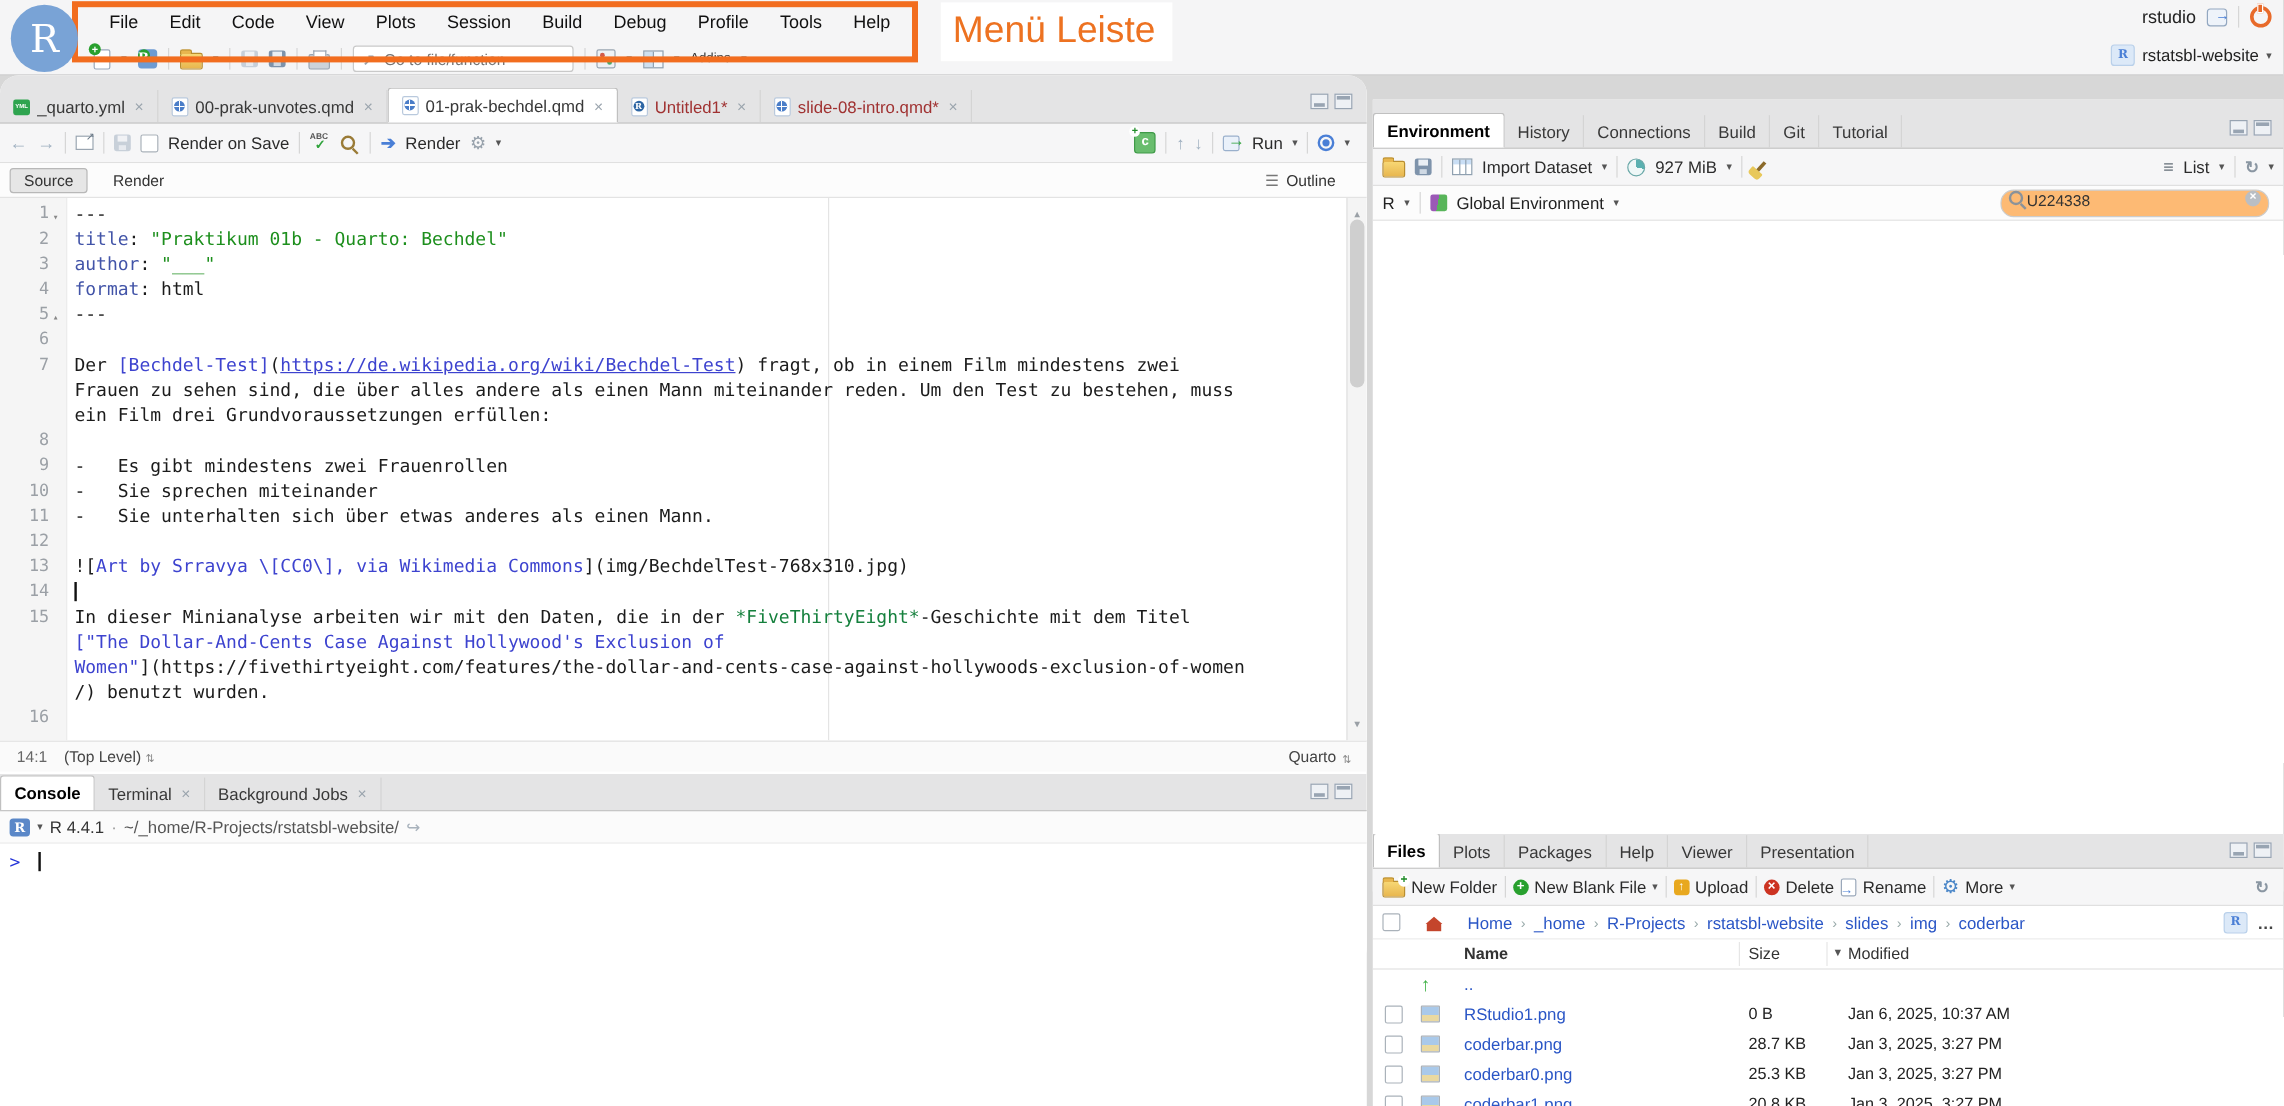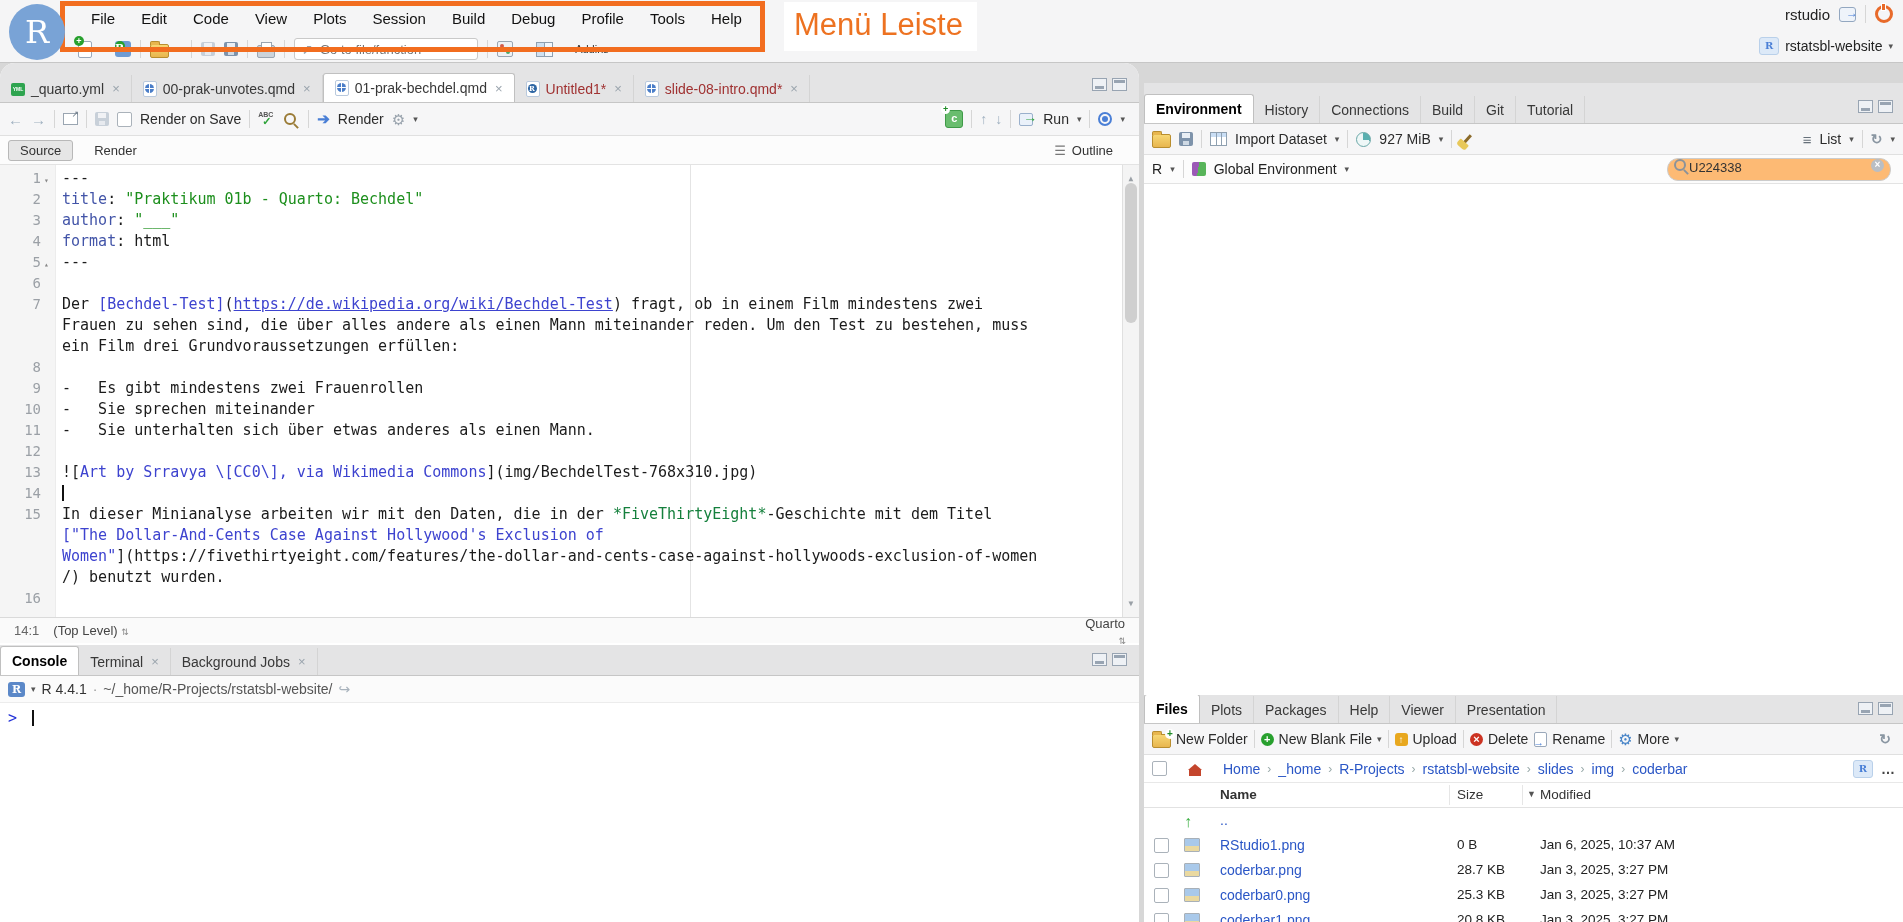--- a/index.html
+++ b/index.html
@@ -140,21 +140,21 @@
   .ed-gut{position:absolute;left:0;width:41px;text-align:right;color:#9ba0a6;font-size:14px;}
   .fold{position:absolute;left:44px;top:2px;font-size:8px;color:#888;}
   .ed-code{position:absolute;left:62px;top:0;}
   .tk-pln{color:#1b1b1b;} .tk-key{color:#4254a8;} .tk-str{color:#1d8f1d;}
   .tk-lnk{color:#3d43cf;} .tk-url{color:#3d43cf;text-decoration:underline;} .tk-em{color:#15803d;}
   .ed-caret{display:inline-block;width:1.5px;height:16px;background:#111;vertical-align:middle;margin-bottom:2px;}
   .scrollbar-v{position:absolute;right:0;top:0;bottom:0;width:16px;background:#f4f4f4;border-left:1px solid #e0e0e0;}
   .sb-arrow{position:absolute;left:0;right:0;text-align:center;color:#9aa0a6;font-size:8px;}
   .sb-thumb{position:absolute;left:2px;right:2px;border-radius:6px;background:#cfcfcf;}
   #statusbar{height:25px;border-top:1px solid #dadada;background:#fafafa;display:flex;align-items:center;font-size:13px;color:#444;gap:14px;padding:0 14px;}
-  #statusbar .right{margin-left:auto;display:flex;gap:5px;align-items:flex-end;flex-direction:column;}
+  #statusbar .right{margin-left:auto;display:flex;gap:5px;align-items:flex-end;}
   
   #console-pane{left:0;top:645px;width:1139px;height:277px;}
   #console-pane .tabstrip{height:30px;align-items:flex-end;}
   .version-row{height:26px;display:flex;align-items:center;gap:6px;padding:0 8px;background:#fbfbfb;border-bottom:1px solid #ececec;font-size:14px;color:#333;}
   .r-badge{width:17px;height:15px;border-radius:3px;background:#5b88c8;position:relative;display:inline-block;}
   .r-badge::after{content:"R";position:absolute;inset:0;text-align:center;color:#fff;font:bold 11px/15px "DejaVu Serif",serif;}
   .console-body{padding:6px 8px;font-family:"DejaVu Sans Mono","Liberation Mono",monospace;font-size:15px;}
   .prompt{color:#2433d8;}
   
   #env-pane{left:1144px;top:63px;width:759px;height:660px;margin-top:20px;}

